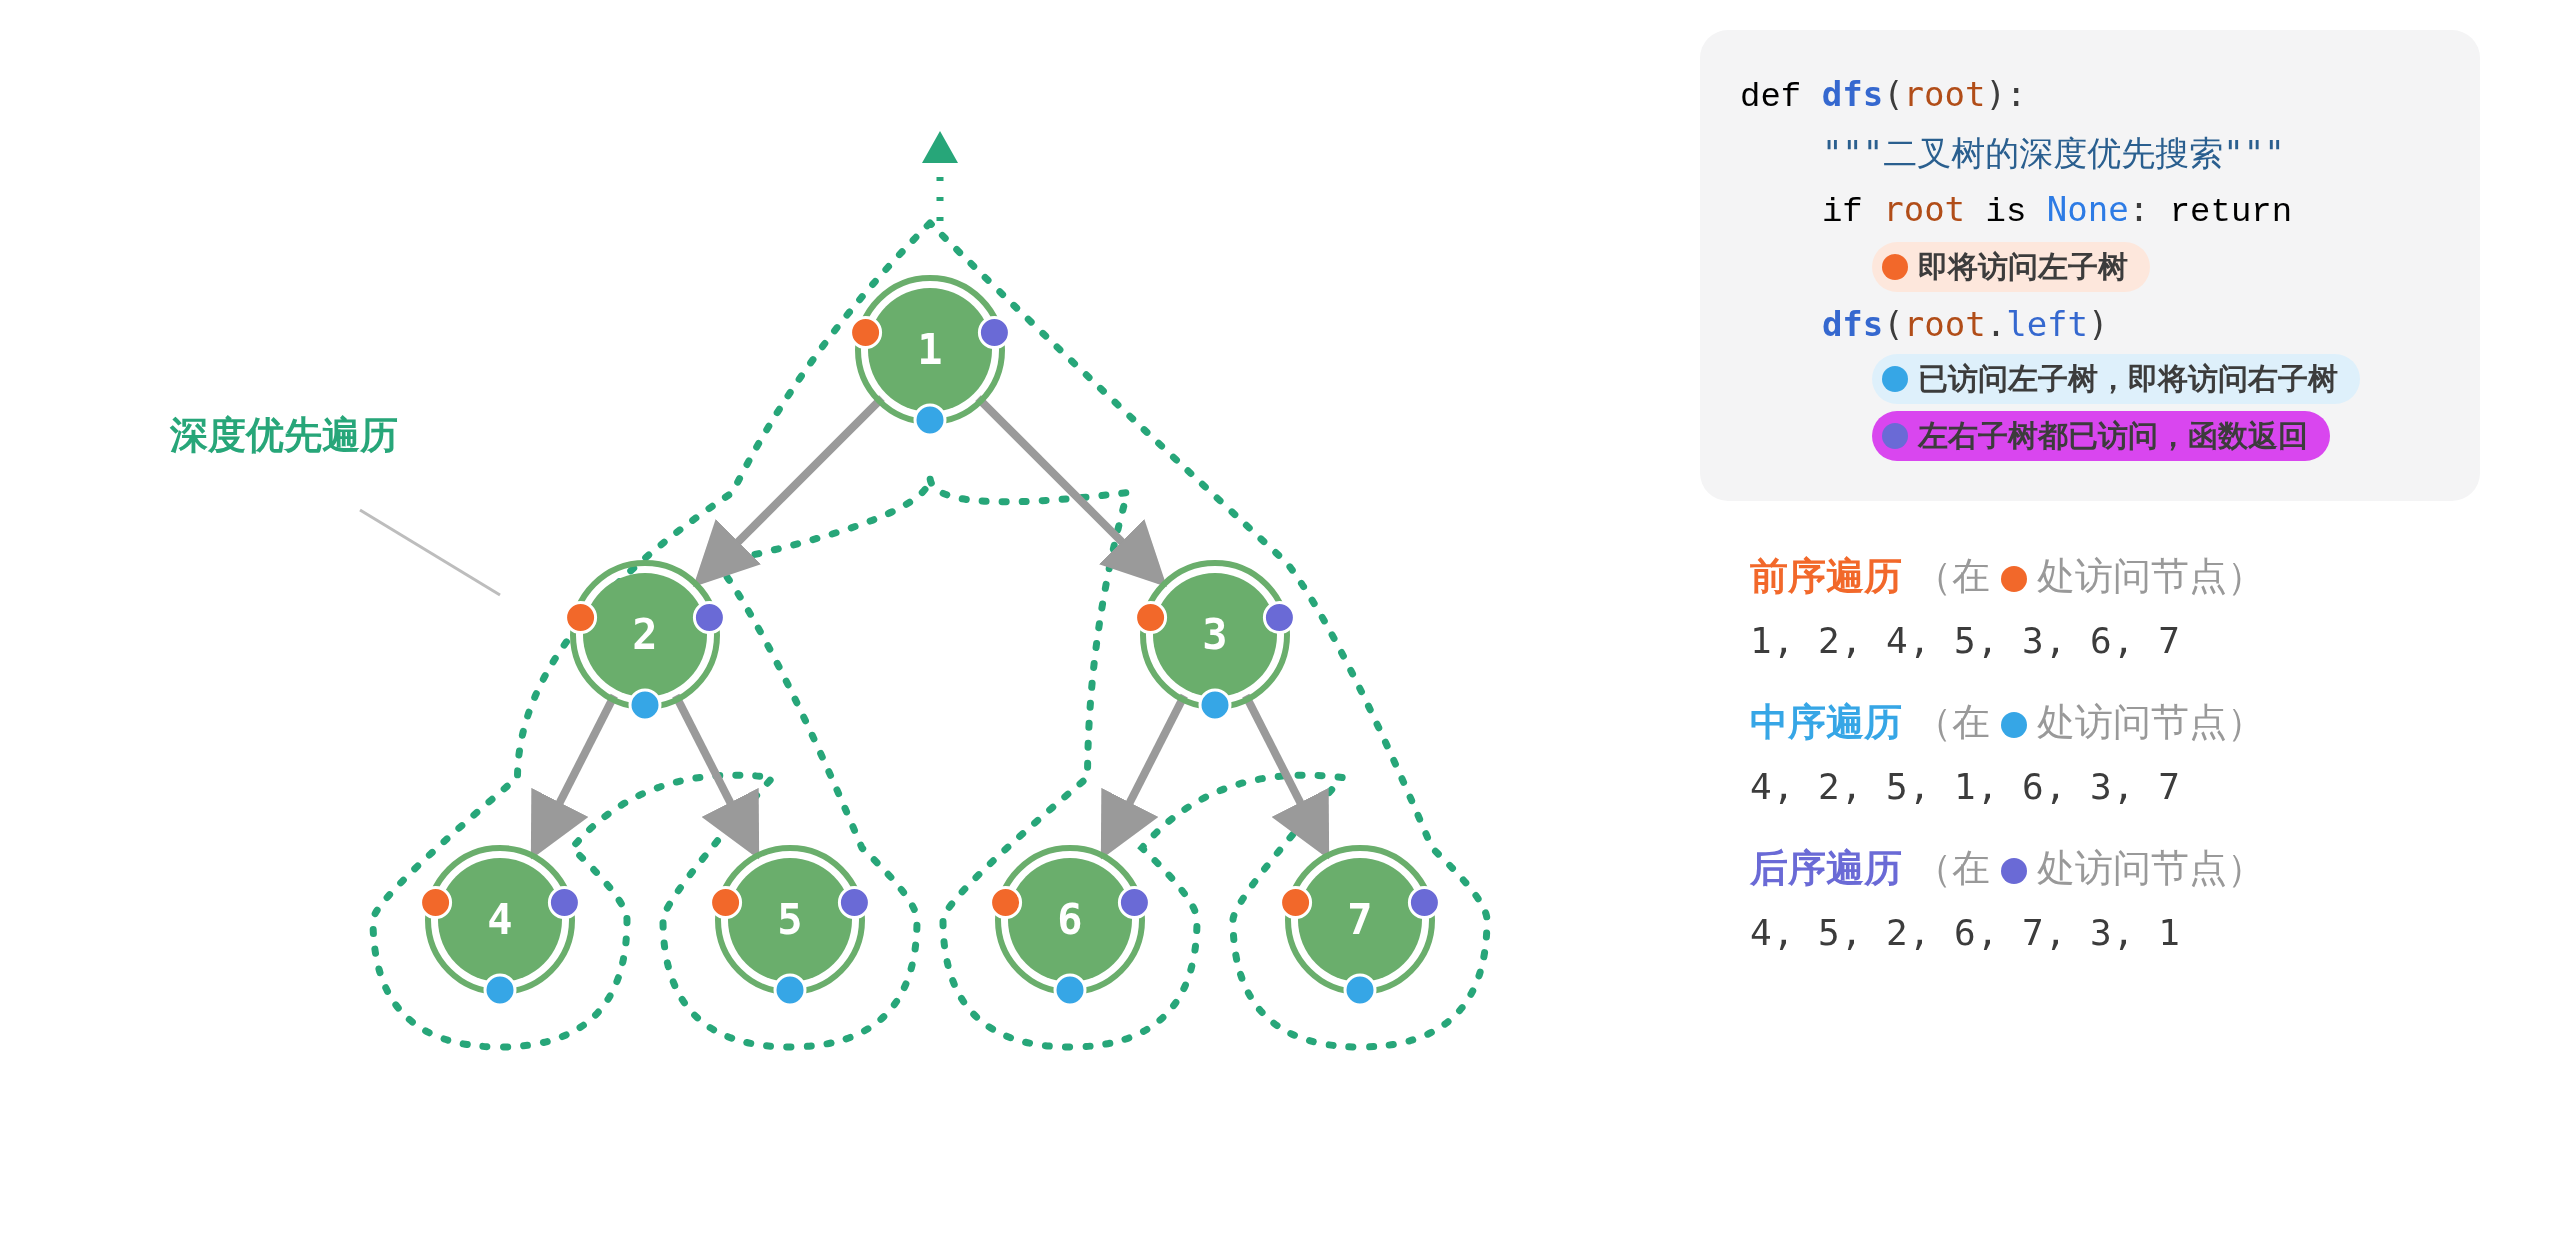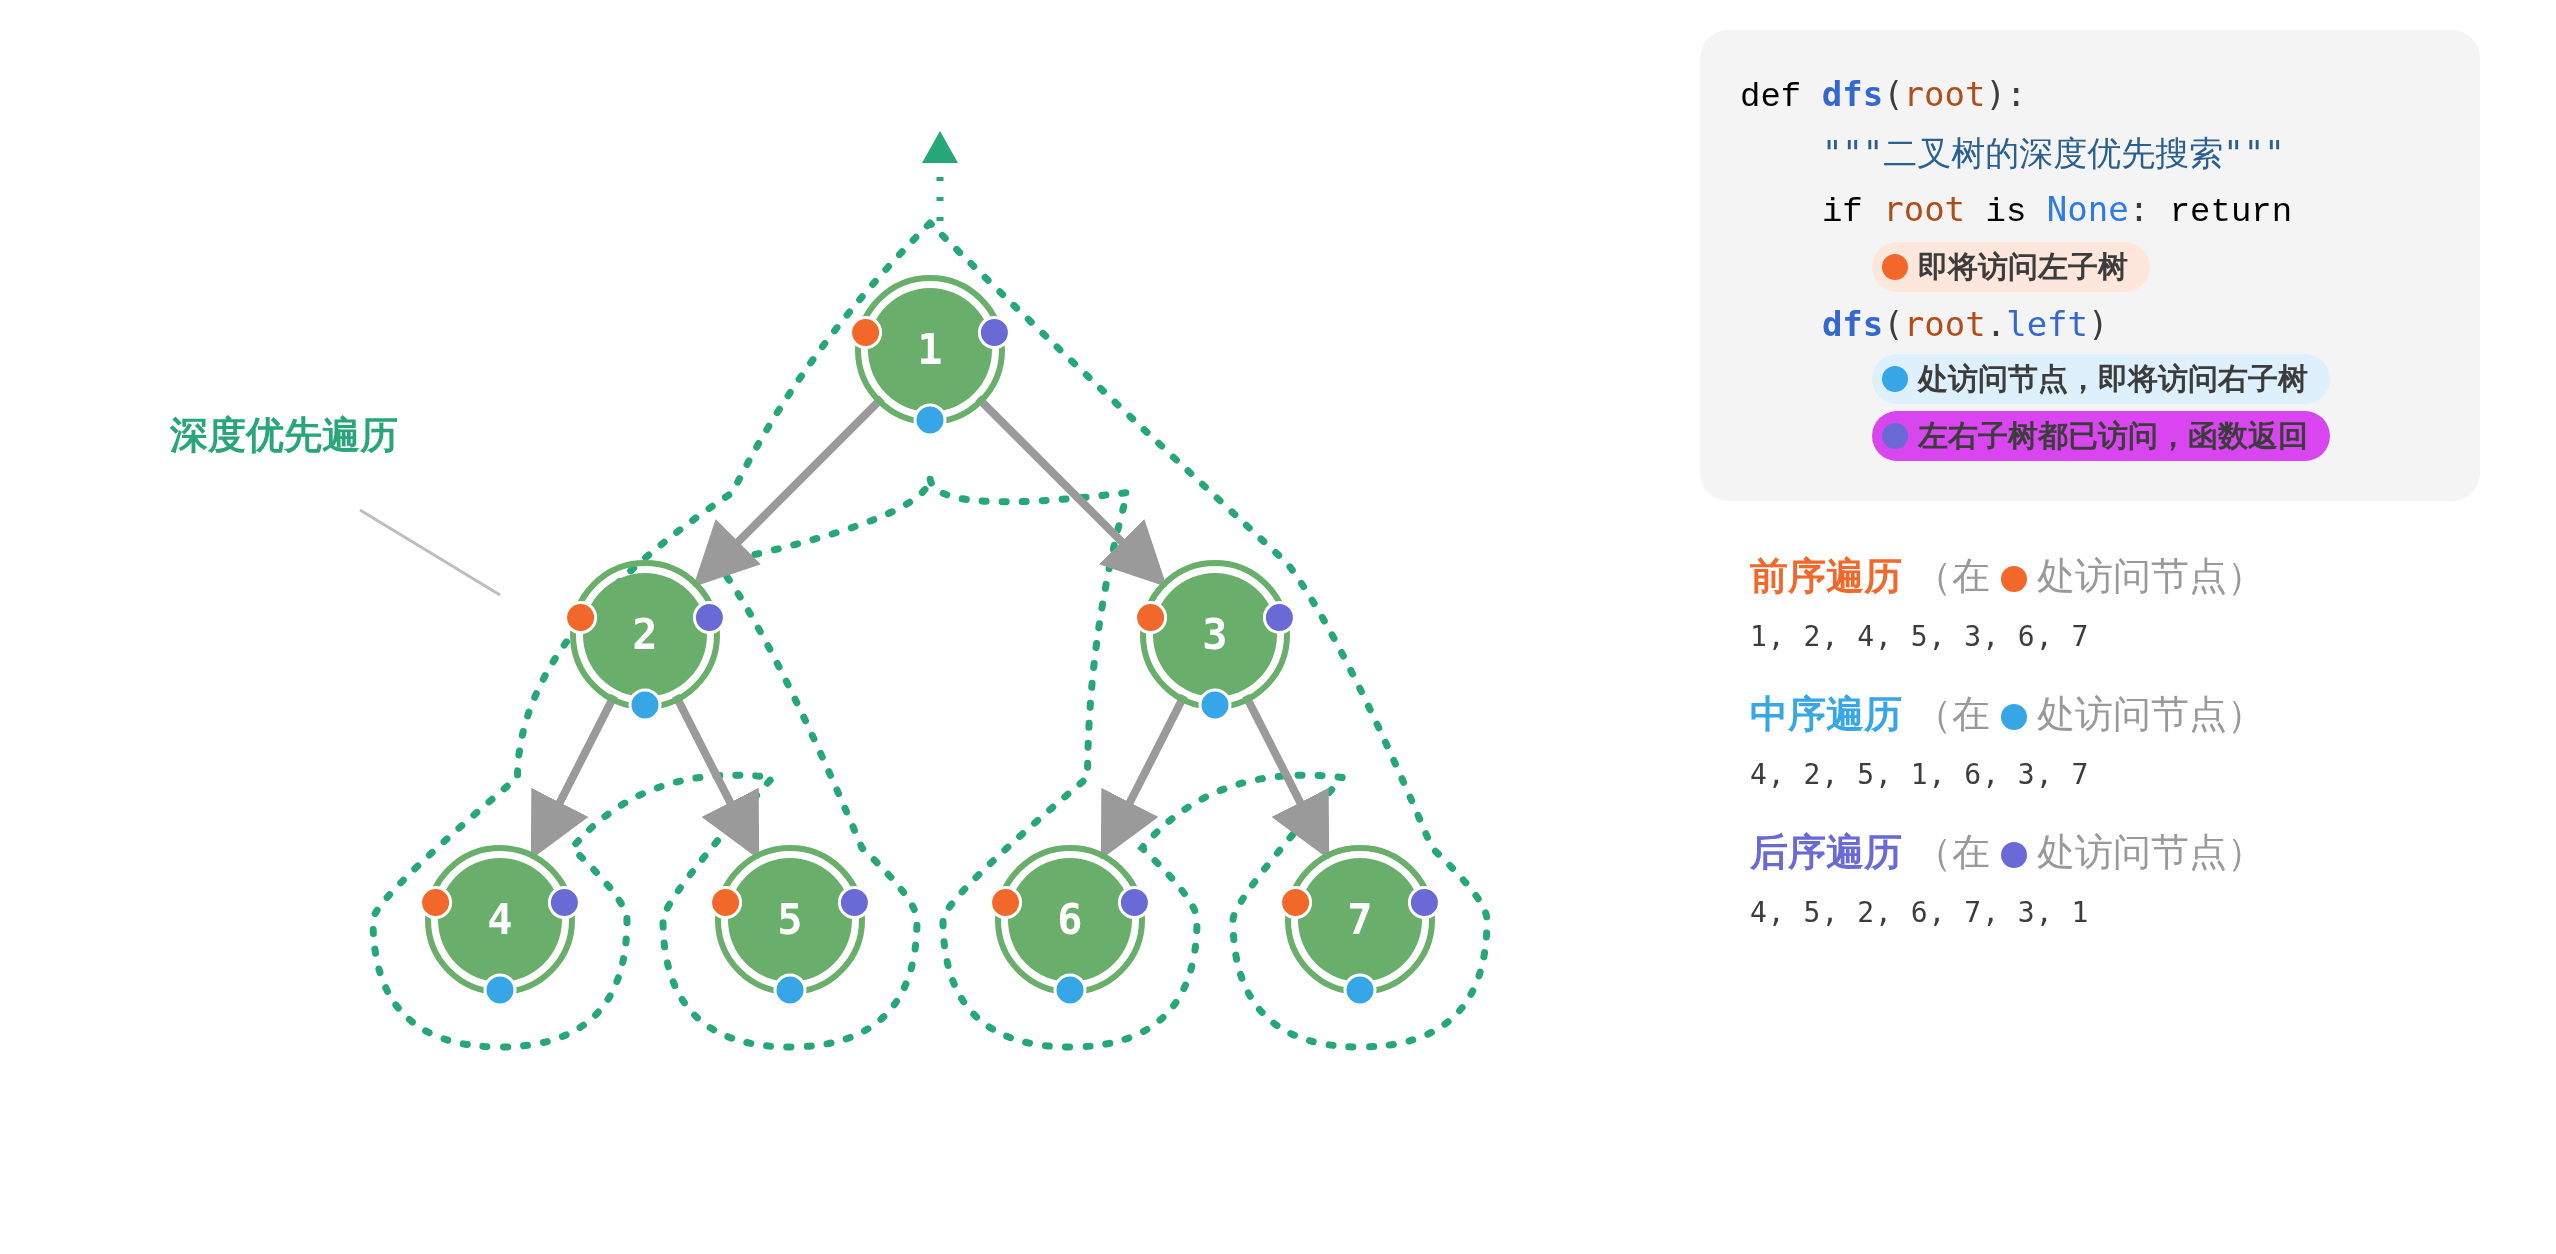--- a/index.html
+++ b/index.html
@@ -88,21 +88,21 @@
     align-items: center;
     gap: 12px;
   }
   .trav-title .muted { color: #999; font-weight: 500; }
   .trav-title .dot-inline {
     width: 26px; height: 26px; border-radius: 50%; display: inline-block;
     vertical-align: middle;
   }
   .seq {
     font-family: "SF Mono", "Menlo", "Consolas", monospace;
-    font-size: 28px;
+    font-size: 36px;
     margin-top: 18px;
     color: #3c3c3c;
     letter-spacing: 1px;
   }
 </style>
 </head>
 <body>
 
 <div class="canvas">
 
@@ -183,21 +183,21 @@
     <div class="diagram-label">深度优先遍历</div>
   </div>
 
   <div class="right-panel">
     <div class="code-card">
       <div class="line"><span class="kw">def</span> <span class="fn">dfs</span>(<span class="arg">root</span>):</div>
       <div class="line">    <span class="doc">"""二叉树的深度优先搜索"""</span></div>
       <div class="line">    <span class="kw">if</span> <span class="arg">root</span> <span class="kw">is</span> <span class="lit">None</span>: <span class="kw">return</span></div>
       <div class="line">    <span class="pill pill-orange"><span class="dot"></span><span>即将访问左子树</span></span></div>
       <div class="line">    <span class="fn">dfs</span>(<span class="arg">root</span>.<span class="attr">left</span>)</div>
-      <div class="line">    <span class="pill pill-blue"><span class="dot"></span><span>处访问节点，即将访问右子树</span></span></div>
+      <div class="line">    <span class="pill pill-blue"><span class="dot"></span><span>已访问左子树，即将访问右子树</span></span></div>
       <div class="line">    <span class="pill pill-purple"><span class="dot"></span><span>左右子树都已访问，函数返回</span></span></div>
     </div>
 
     <div class="traversals">
       <div class="trav-block">
         <div class="trav-title">
           <span style="color:#f2682a">前序遍历</span>
           <span class="muted"><span>（在 </span><span class="dot-inline" style="background:#f2682a"></span><span> 处访问节点）</span></span>
         </div>
         <div class="seq">1, 2, 4, 5, 3, 6, 7</div>

